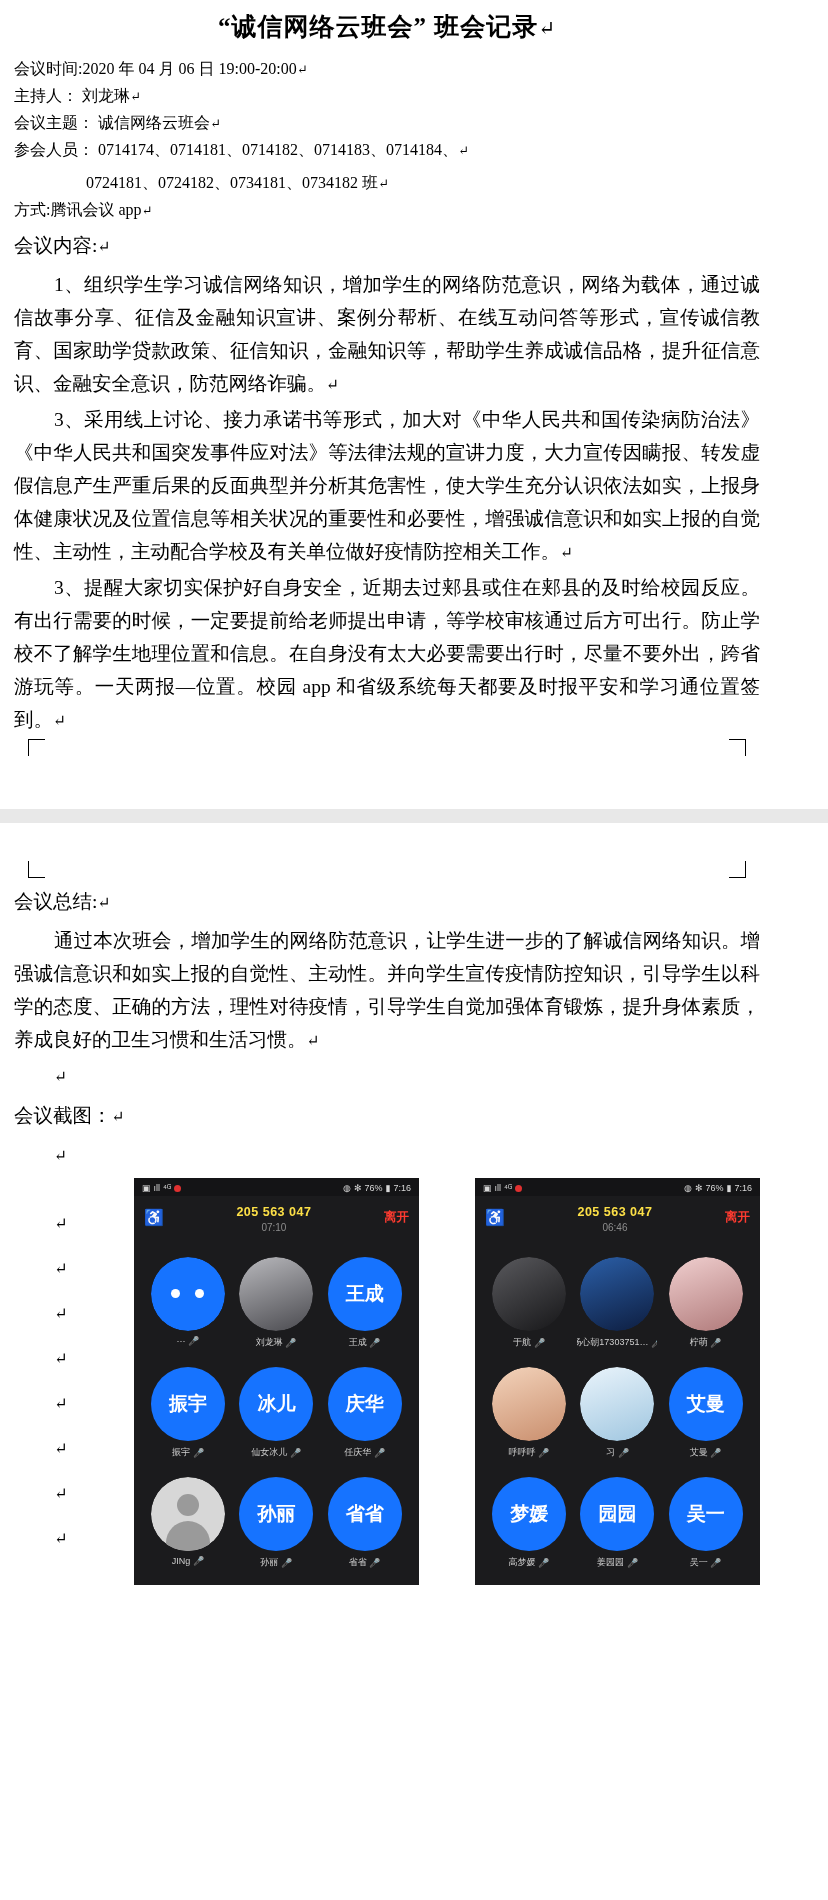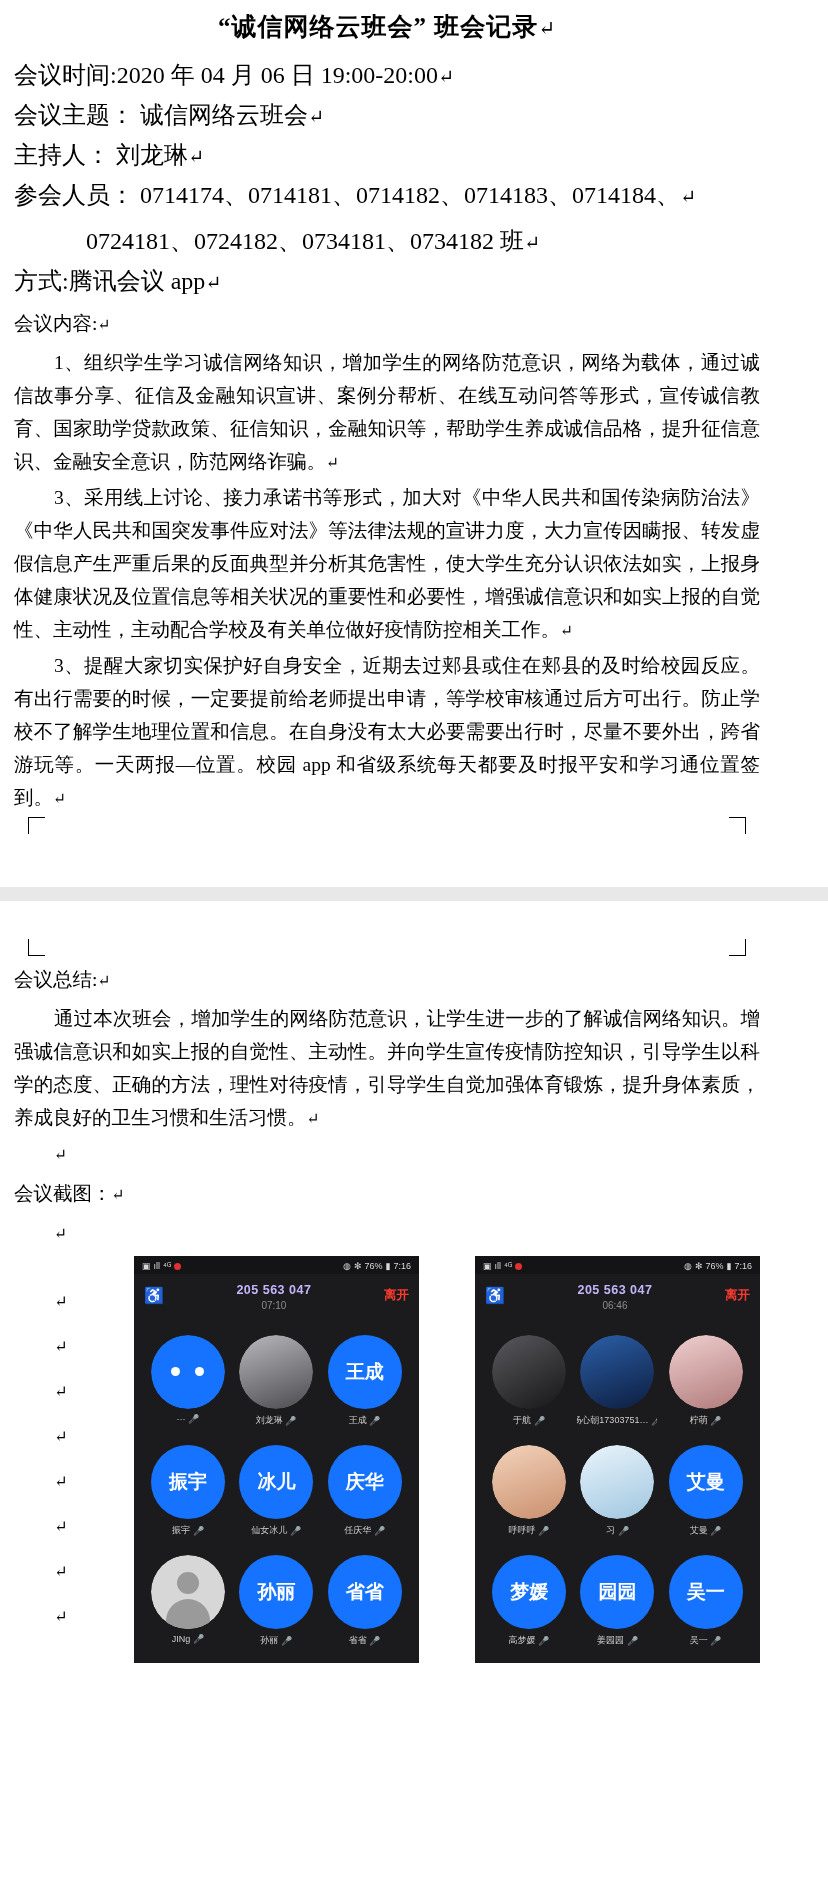--- a/index.html
+++ b/index.html
@@ -24,22 +24,22 @@
     margin: 10px 0 14px 0;
     letter-spacing: 1px;
   }
   .pilcrow {
     color: #000;
     font-weight: normal;
     font-size: 0.8em;
     vertical-align: baseline;
   }
   .line {
-    font-size: 24px;
-    line-height: 36px;
+    font-size: 16px;
+    line-height: 23px;
     margin: 0 0 2px 0;
     white-space: nowrap;
   }
   .line.indent-cont {
     padding-left: 72px;
     margin-top: 8px;
   }
   .para {
     font-size: 19.5px;
     line-height: 33px;
@@ -121,21 +121,21 @@
   .top-bar {
     display: flex;
     align-items: center;
     justify-content: space-between;
     padding: 6px 10px 10px 10px;
     position: relative;
     background: #1b1b1d;
   }
   .headset-icon { font-size: 16px; color: #e6e6e6; }
   .meet-center { text-align: center; flex: 1; }
-  .meet-id { font-size: 12.5px; font-weight: bold; color: #c4b5fd; letter-spacing: .5px; margin-top: 7px;}
+  .meet-id { font-size: 12.5px; font-weight: bold; color: #fde047; letter-spacing: .5px; margin-top: 7px;}
   .meet-time { font-size: 10px; color: #8d8d8d; margin-top: 2px;}
   .leave-btn {
     color: #ff3b30;
     font-size: 12.5px;
     font-weight: bold;
   }
   .grid {
     display: grid;
     grid-template-columns: repeat(3, 1fr);
     row-gap: 18px;
@@ -201,24 +201,24 @@
 <div class="page">
 
   <div class="doc-title">
     <span>“诚信网络云班会” 班会记录</span><span class="pilcrow">↵</span>
   </div>
 
   <div class="line">
     <span>会议时间:2020 年 04 月 06 日 19:00-20:00</span><span class="pilcrow">↵</span>
   </div>
   <div class="line">
+    <span>主持人： 刘龙琳</span><span class="pilcrow">↵</span>
+  </div>
+  <div class="line">
     <span>会议主题： 诚信网络云班会</span><span class="pilcrow">↵</span>
-  </div>
-  <div class="line">
-    <span>主持人： 刘龙琳</span><span class="pilcrow">↵</span>
   </div>
   <div class="line">
     <span>参会人员： 0714174、0714181、0714182、0714183、0714184、</span><span class="pilcrow">↵</span>
   </div>
   <div class="line indent-cont">
     <span>0724181、0724182、0734181、0734182 班</span><span class="pilcrow">↵</span>
   </div>
   <div class="line">
     <span class="underline">方式:腾讯会议 app</span><span class="pilcrow">↵</span>
   </div>

